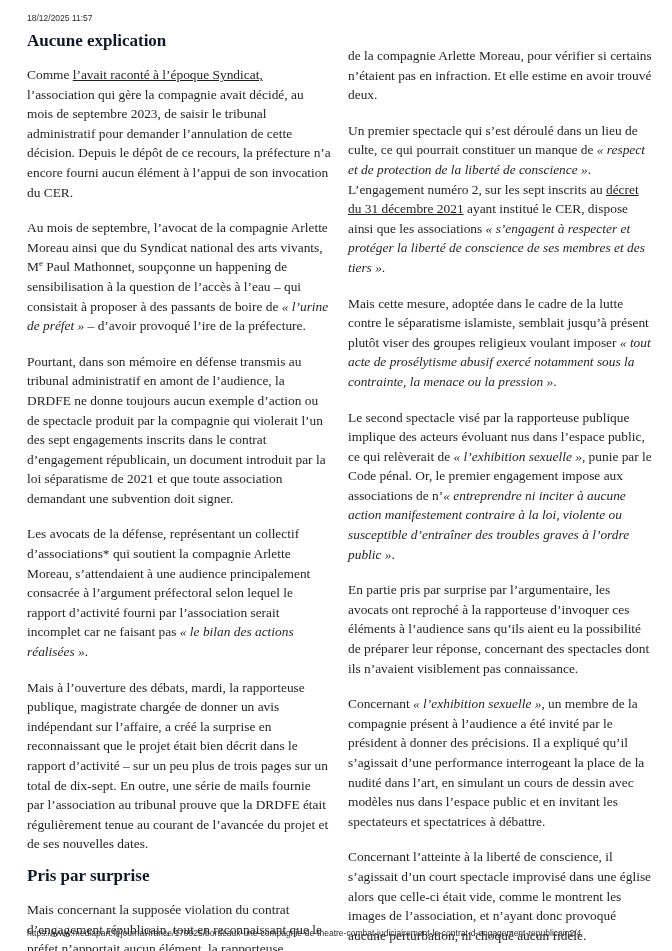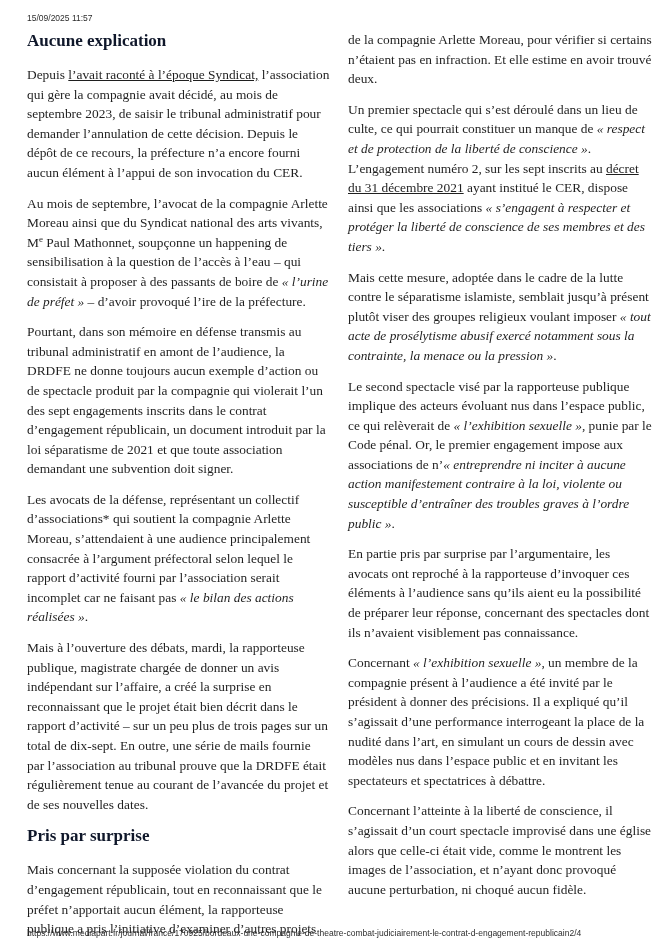--- a/index.html
+++ b/index.html
@@ -33,38 +33,38 @@
     text-align:left;
   }
   .col h2 {
     font-size:17px; line-height:22px;
     font-weight:bold;
     margin:0 0 13px 0;
     color:#0f172a;
   }
   .col h2 + p { margin-top:0; }
   .col h2.later { margin-top:8px; }
-  .col p { margin:0 0 11px 0; }
+  .col p { margin:16px 0 11px 0; }
   .seg-italic { font-style:italic; }
   .seg-link { text-decoration:underline; cursor:pointer; }
   .seg-sup { vertical-align:super; font-size:9px; line-height:0; }
 </style>
 </head>
 <body>
 
 <div class="page">
 
   <div class="print-meta top">
-    <span>15/09/2025 11:57</span>
+    <span>18/12/2025 11:57</span>
   </div>
 
   <div class="columns">
     <div class="col" id="col-left">
         <h2>Aucune explication</h2>
-        <p><span>Depuis </span><span class="seg-link">l’avait raconté à l’époque Syndicat,</span><span> l’association qui gère la compagnie avait décidé, au mois de septembre 2023, de saisir le tribunal administratif pour demander l’annulation de cette décision. Depuis le dépôt de ce recours, la préfecture n’a encore fourni aucun élément à l’appui de son invocation du CER.</span></p>
+        <p><span>Comme </span><span class="seg-link">l’avait raconté à l’époque Syndicat,</span><span> l’association qui gère la compagnie avait décidé, au mois de septembre 2023, de saisir le tribunal administratif pour demander l’annulation de cette décision. Depuis le dépôt de ce recours, la préfecture n’a encore fourni aucun élément à l’appui de son invocation du CER.</span></p>
         <p><span>Au mois de septembre, l’avocat de la compagnie Arlette Moreau ainsi que du Syndicat national des arts vivants, M</span><span class="seg-sup">e</span><span> Paul Mathonnet, soupçonne un happening de sensibilisation à la question de l’accès à l’eau – qui consistait à proposer à des passants de boire de </span><span class="seg-italic">« l’urine de préfet »</span><span> – d’avoir provoqué l’ire de la préfecture.</span></p>
         <p><span>Pourtant, dans son mémoire en défense transmis au tribunal administratif en amont de l’audience, la DRDFE ne donne toujours aucun exemple d’action ou de spectacle produit par la compagnie qui violerait l’un des sept engagements inscrits dans le contrat d’engagement républicain, un document introduit par la loi séparatisme de 2021 et que toute association demandant une subvention doit signer.</span></p>
         <p><span>Les avocats de la défense, représentant un collectif d’associations* qui soutient la compagnie Arlette Moreau, s’attendaient à une audience principalement consacrée à l’argument préfectoral selon lequel le rapport d’activité fourni par l’association serait incomplet car ne faisant pas </span><span class="seg-italic">« le bilan des actions réalisées »</span><span>.</span></p>
         <p><span>Mais à l’ouverture des débats, mardi, la rapporteuse publique, magistrate chargée de donner un avis indépendant sur l’affaire, a créé la surprise en reconnaissant que le projet était bien décrit dans le rapport d’activité – sur un peu plus de trois pages sur un total de dix-sept. En outre, une série de mails fournie par l’association au tribunal prouve que la DRDFE était régulièrement tenue au courant de l’avancée du projet et de ses nouvelles dates.</span></p>
         <h2 class="later">Pris par surprise</h2>
         <p><span>Mais concernant la supposée violation du contrat d’engagement républicain, tout en reconnaissant que le préfet n’apportait aucun élément, la rapporteuse publique a pris l’initiative d’examiner d’autres projets</span></p>
       </div>
     <div class="col" id="col-right">
         <p><span>de la compagnie Arlette Moreau, pour vérifier si certains n’étaient pas en infraction. Et elle estime en avoir trouvé deux.</span></p>
         <p><span>Un premier spectacle qui s’est déroulé dans un lieu de culte, ce qui pourrait constituer un manque de </span><span class="seg-italic">« respect et de protection de la liberté de conscience »</span><span>. L’engagement numéro 2, sur les sept inscrits au </span><span class="seg-link">décret du 31 décembre 2021</span><span> ayant institué le CER, dispose ainsi que les associations </span><span class="seg-italic">« s’engagent à respecter et protéger la liberté de conscience de ses membres et des tiers »</span><span>.</span></p>

